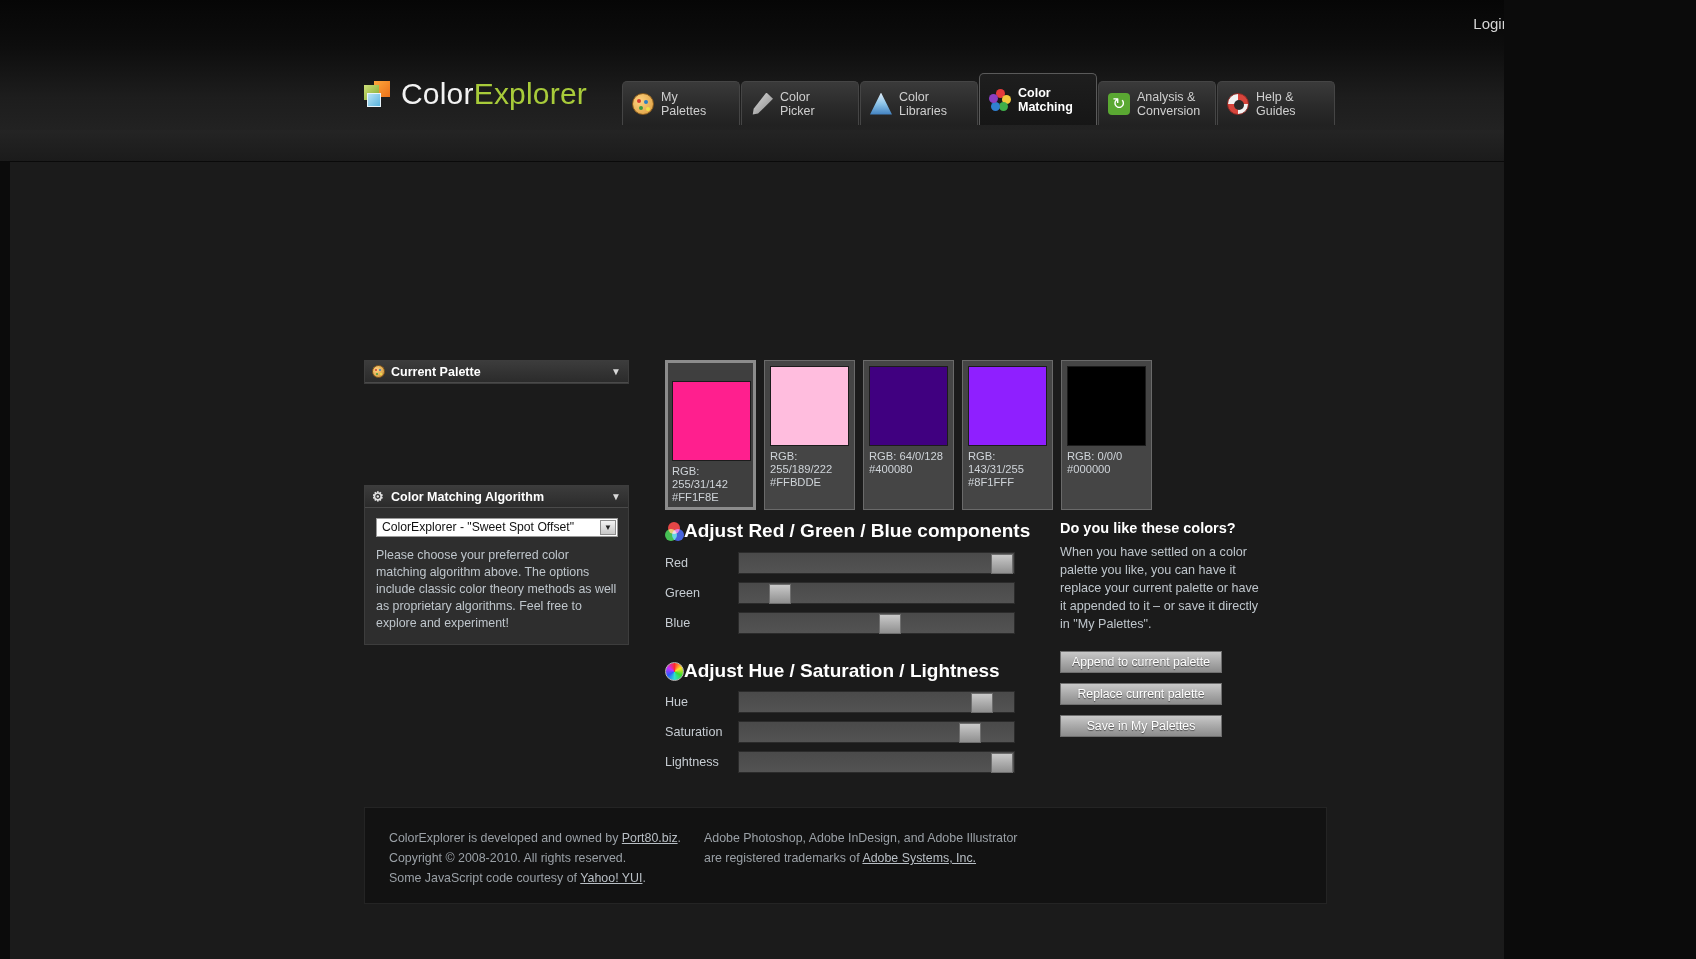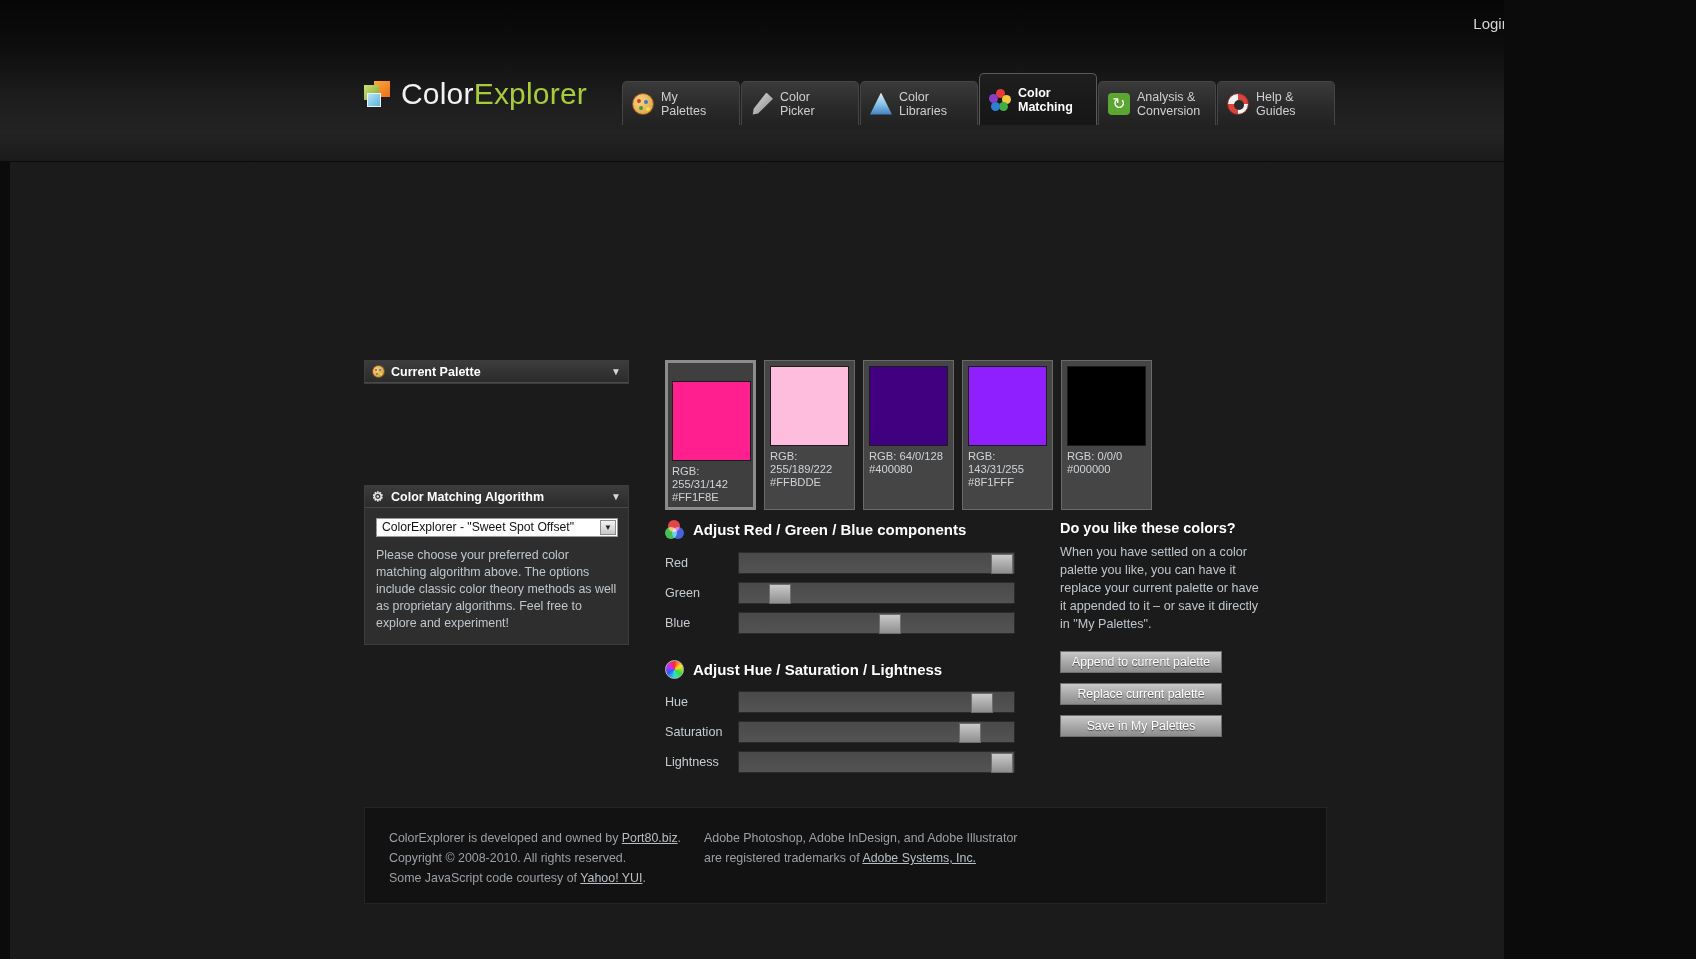--- a/index.html
+++ b/index.html
@@ -155,22 +155,22 @@
     border: 1px solid #6a6a6a;
     padding: 5px 5px 0;
   }
   .swatch.selected { border: 3px solid #8c8c8c; padding: 18px 4px 3px; background:#3f3f3f; }
   .swatch .chip { width: 79px; height: 80px; border: 1px solid #1c1c1c; }
   .swatch .meta { color: #cfd4d9; font-size: 11.2px; line-height: 13px; padding-top: 4px; }
   .swatch .meta .hex { display: block; }
 
   
   .section-title {
-    position: absolute; display: flex; align-items: center; gap: 9px;
-    color: #ffffff; font-size: 15px; font-weight: bold;
+    position: absolute; display: flex; align-items: center; 
+    color: #ffffff; font-size: 19px; font-weight: bold;
   }
   #rgb-title { left: 665px; top: 358px; }
   #hsl-title { left: 665px; top: 498px; }
   .sicon { width: 19px; height: 19px; position: relative; flex: 0 0 19px; }
   .sicon.rgb span { position: absolute; width: 12px; height: 12px; border-radius: 50%; mix-blend-mode: screen; }
   .sicon.rgb .r { background:#e03030; left: 3px; top: 0; }
   .sicon.rgb .g { background:#30b840; left: 0; top: 7px; }
   .sicon.rgb .b { background:#3050d8; left: 7px; top: 7px; }
   .sicon.wheel { border-radius: 50%;
     background: conic-gradient(#ff2d2d,#ffe32d,#38e02d,#2de0d0,#2d5cff,#c72dff,#ff2d2d);

